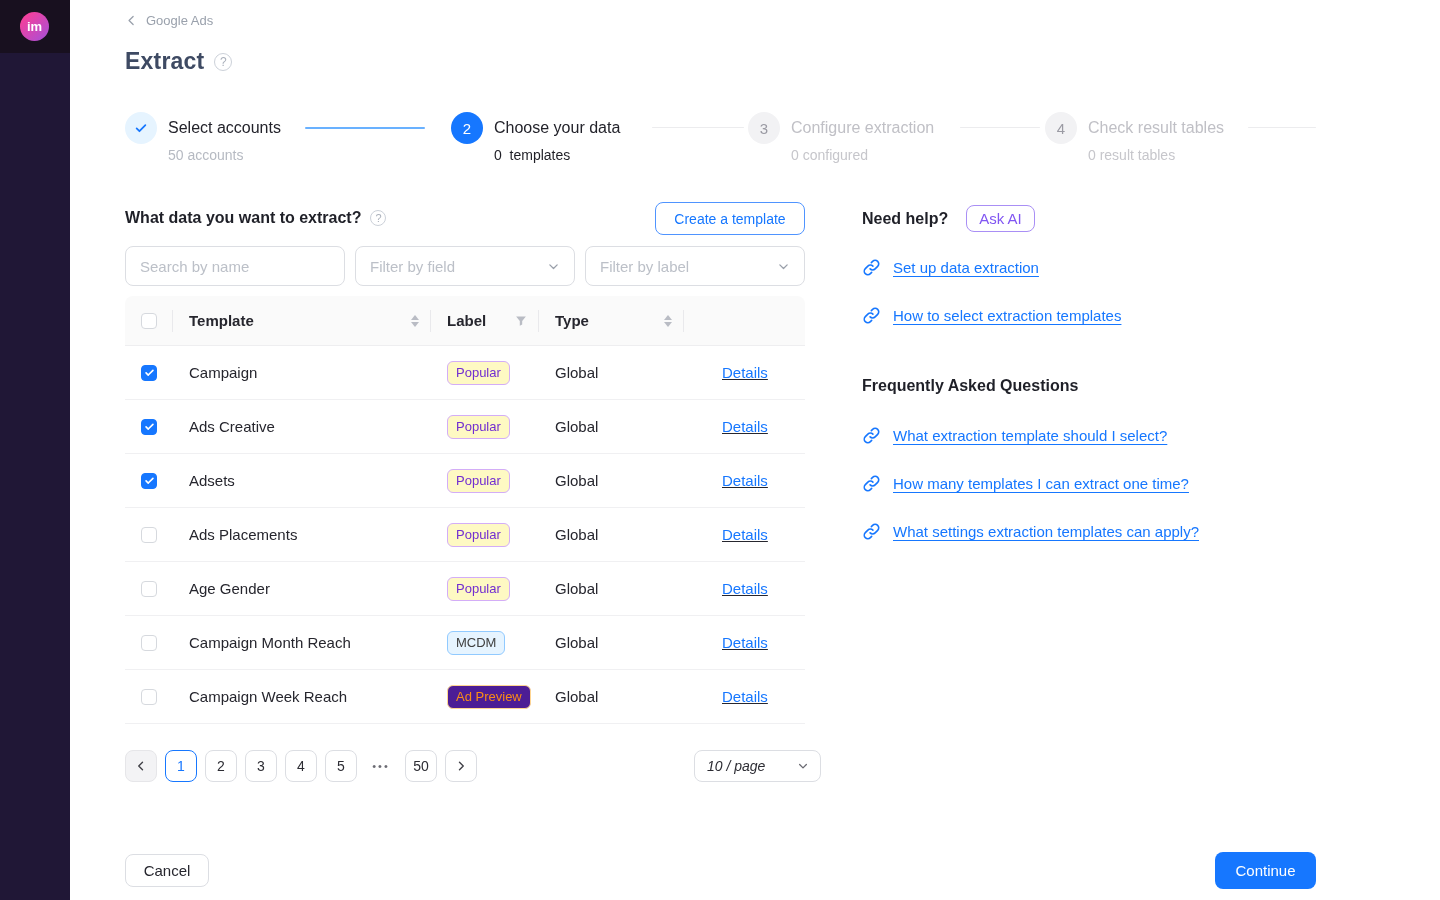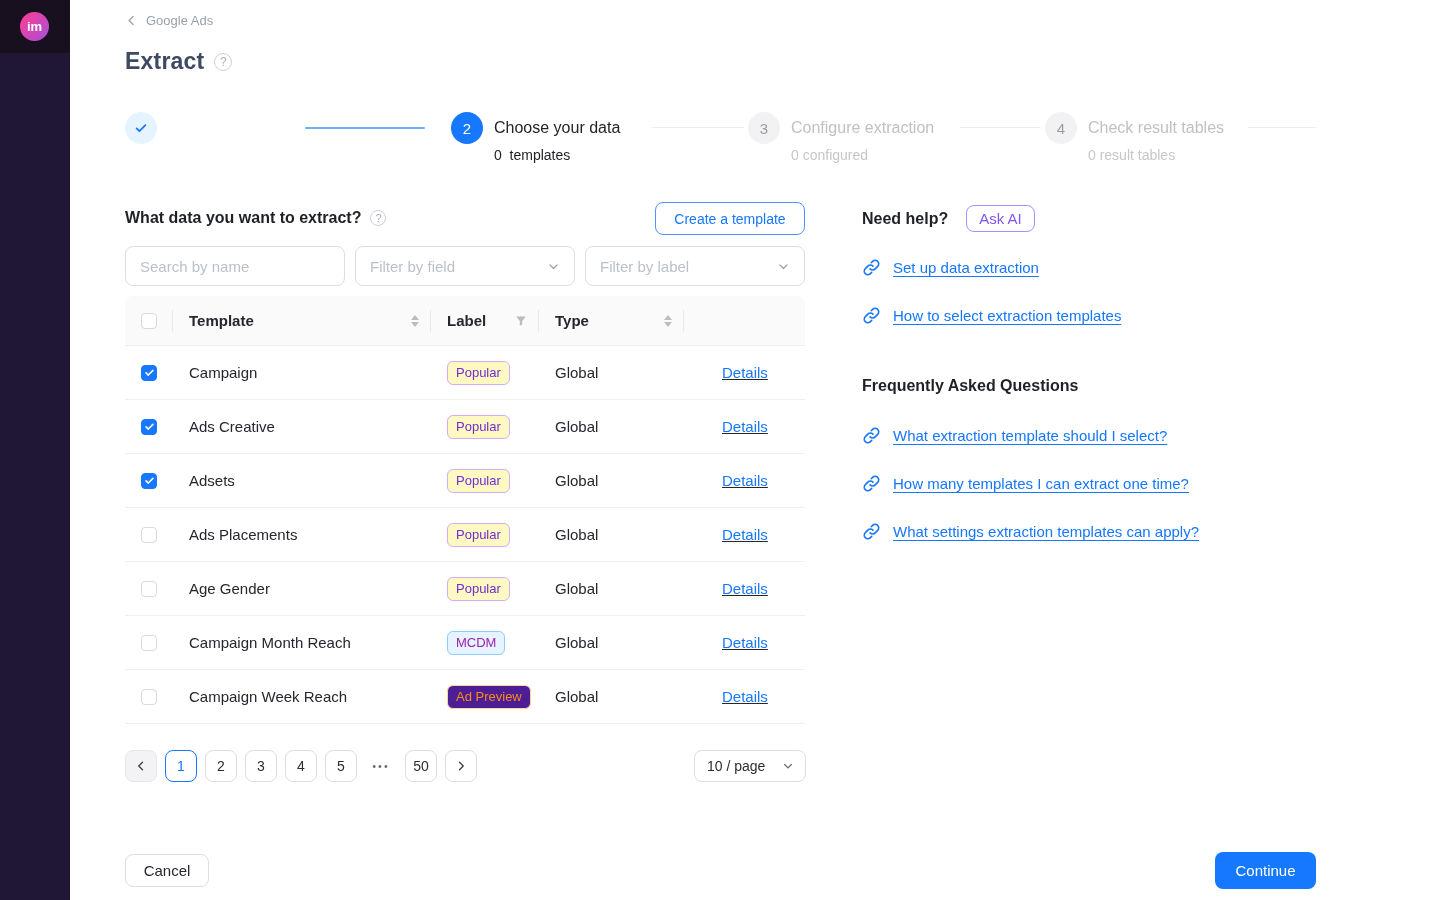--- a/index.html
+++ b/index.html
@@ -82,40 +82,40 @@
 
   .checkbox { width:16px; height:16px; border:1.5px solid #d6d9de; border-radius:4px; background:#fff;
               display:flex; align-items:center; justify-content:center; cursor:pointer; }
   .checkbox.checked { background:#1677ff; border-color:#1677ff; }
   .checkbox svg { display:none; }
   .checkbox.checked svg { display:block; }
 
   .tag { display:inline-flex; align-items:center; height:24px; padding:0 8px; border-radius:6px;
          font-size:13px; border:1px solid; }
   .tag-purple { color:#722ed1; background:#fef9c3; border-color:#d3adf7; }
-  .tag-blue   { color:#a21caf; background:#e6f4ff; border-color:#91caff; }
+  .tag-blue   { color:#404040; background:#e6f4ff; border-color:#91caff; }
   .tag-orange { color:#fa8c16; background:#4c1d95; border-color:#ffd591; }
 
   
   .sorter { display:inline-flex; flex-direction:column; gap:2px; }
   .caret-up { width:0; height:0; border-left:4px solid transparent; border-right:4px solid transparent;
               border-bottom:5px solid #b9bcc4; }
   .caret-down { width:0; height:0; border-left:4px solid transparent; border-right:4px solid transparent;
                 border-top:5px solid #b9bcc4; }
 
   
   .pagination { left:55px; top:750px; display:flex; align-items:center; gap:8px; }
   .pg { width:32px; height:32px; border-radius:8px; display:flex; align-items:center; justify-content:center;
         font-size:14px; color:#2c2c33; background:#fff; border:1px solid #dcdee3; cursor:pointer; }
   .pg.nav-prev { background:#f3f3f5; border-color:#e6e6e9; }
   .pg.current { border-color:#1677ff; color:#1677ff; }
   .pg.ellipsis { border:none; color:#6b6b73; font-size:11px; letter-spacing:2px; cursor:default; }
-  .page-size { left:624px; top:750px; width:112px; height:32px; border:1px solid #dcdee3; border-radius:8px;
+  .page-size { left:624px; top:750px; width:127px; height:32px; border:1px solid #dcdee3; border-radius:8px;
                background:#fff; display:flex; align-items:center; justify-content:space-between;
-               padding:0 11px 0 12px; font-size:14px; color:#2c2c33; cursor:pointer; }
+               padding:0 11px 0 12px; font-size:14px; color:#2c2c33; cursor:pointer;font-style:italic; }
 
   
   .need-help-row { left:792px; top:205px; display:flex; align-items:center; gap:18px; }
   .section-title { font-size:16px; font-weight:700; color:#1f2028; }
   .ask-ai { height:27px; padding:0 12px; border:1px solid #a98ff5; border-radius:8px; background:#fff;
             color:#8156f2; font-size:15px; display:flex; align-items:center; cursor:pointer; }
   .help-link-row { left:792px; display:flex; align-items:center; gap:12px; cursor:pointer; }
   .help-link { font-size:15px; color:#1677ff; text-decoration:underline; text-underline-offset:3px; }
 
   
@@ -147,20 +147,24 @@
     <span class="page-title">Extract</span>
     <span class="help-circle">?</span>
   </div>
 
   <div class="abs stepper">
     <div class="step finished" style="left:55px;">
       <div class="step-circle">
         <svg width="14" height="14" viewBox="0 0 16 16" fill="none" stroke="#1677ff" stroke-width="2" stroke-linecap="round" stroke-linejoin="round">
             <path d="M3 8.5l3.2 3.2L13 4.8"></path>
           </svg>
+      </div>
+      <div class="step-text">
+        <div class="step-title">Select accounts</div>
+        <div class="step-sub">50 accounts</div>
       </div>
     </div>
     <div class="connector done" style="left:235px;width:120px;"></div>
 
     <div class="step active" style="left:381px;">
       <div class="step-circle">2</div>
       <div class="step-text">
         <div class="step-title">Choose your data</div>
         <div class="step-sub">0  templates</div>
       </div>

